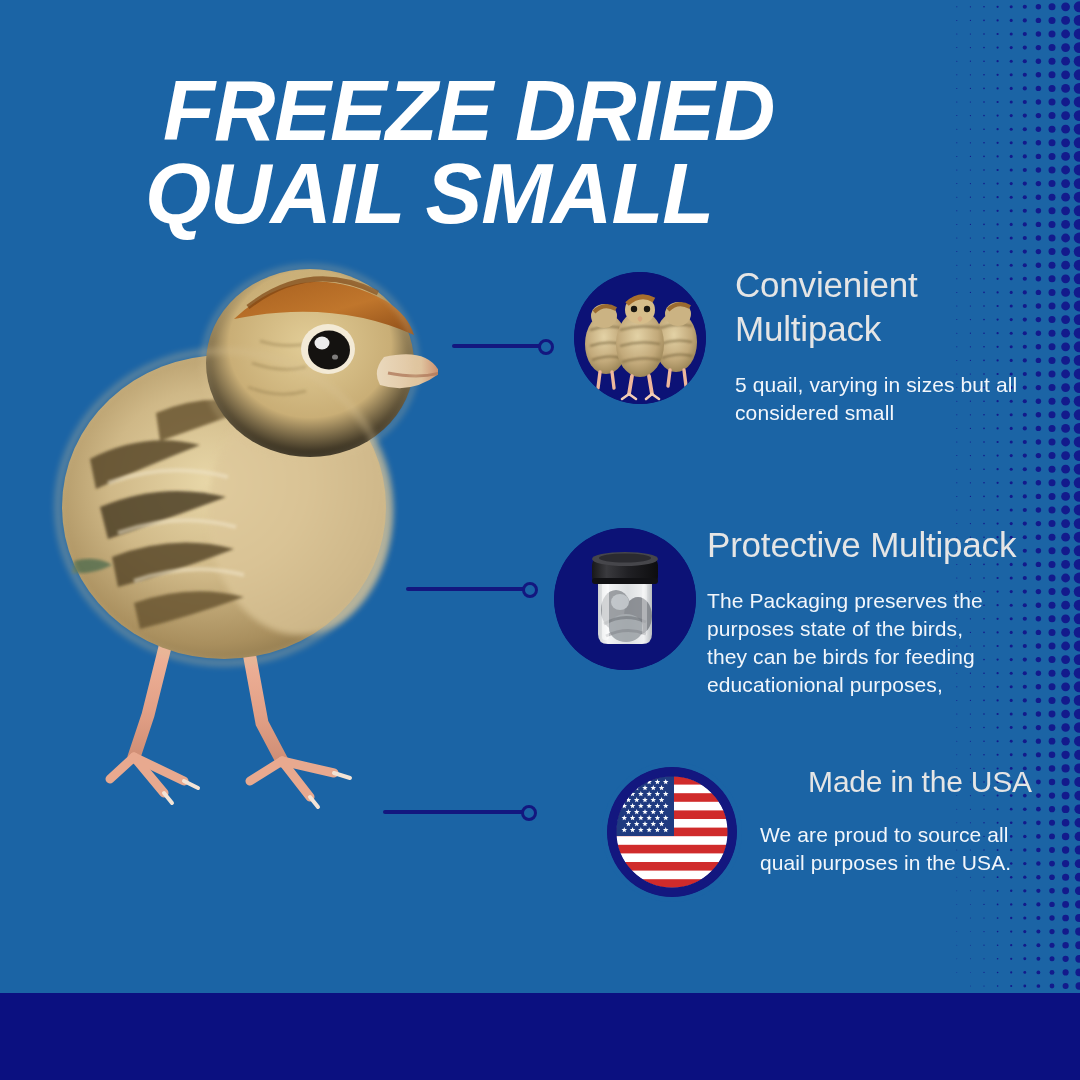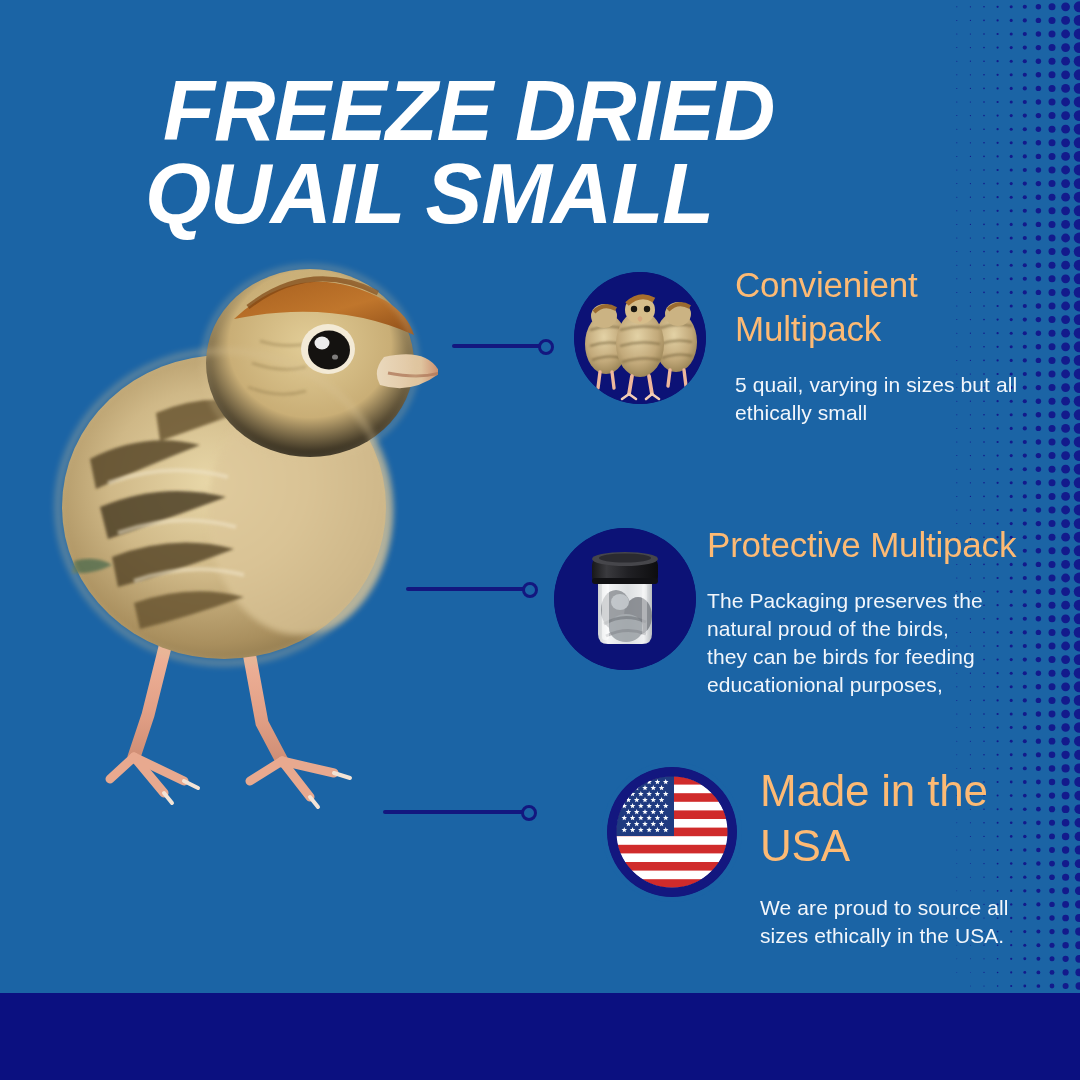--- a/index.html
+++ b/index.html
@@ -108,36 +108,36 @@
   .badge-packaging { left: 554px; top: 528px; width: 142px; height: 142px; background: #0c1276; }
   .badge-usa       { left: 600px; top: 760px; width: 144px; height: 144px; }
 
   
   .feature { position: absolute; color: #ffffff; }
   .feature .f-title {
     font-size: 35px;
     font-weight: 400;
     line-height: 1.26;
     letter-spacing: -0.2px;
-    color: #fdba74;
+    color: #e5e5e5;
   }
   .feature .f-body {
     font-size: 21px;
     font-weight: 400;
     line-height: 1.33;
     letter-spacing: 0.1px;
     color: #f2f6fb;
     margin-top: 20px;
   }
   .feature .f-body .bl { display: block; white-space: nowrap; }
 
   .feature-1 { left: 735px; top: 263px; width: 330px; }
   .feature-2 { left: 707px; top: 523px; width: 340px; }
   .feature-3 { left: 760px; top: 763px; width: 320px; }
-  .feature-3 .f-title { font-size: 44px; }
+  .feature-3 .f-title { font-size: 30px; text-align: center; }
 </style>
 </head>
 <body>
 
 <div id="canvas">
 
   <svg class="halftone" viewBox="0 0 130 995" preserveAspectRatio="none" aria-hidden="true">
     <g id="dotfield" fill="#131a8c">
         <circle cx="6.8" cy="6.8" r="0.51"></circle>
         <circle cx="6.8" cy="20.4" r="0.51"></circle>
@@ -1181,42 +1181,42 @@
     </svg>
   </div>
 
   <div class="feature feature-1">
     <div class="f-title">
       <span class="bl">Convienient</span>
       <span class="bl">Multipack</span>
     </div>
     <div class="f-body">
       <span class="bl">5 quail, varying in sizes but all</span>
-      <span class="bl">ethically small</span>
+      <span class="bl">considered small</span>
     </div>
   </div>
 
   <div class="feature feature-2">
     <div class="f-title">
       <span class="bl">Protective</span>
       <span class="bl">Multipack</span>
     </div>
     <div class="f-body">
       <span class="bl">The Packaging preserves the</span>
-      <span class="bl">natural proud of the birds,</span>
+      <span class="bl">purposes state of the birds,</span>
       <span class="bl">they can be birds for feeding</span>
       <span class="bl">educationional purposes,</span>
     </div>
   </div>
 
   <div class="feature feature-3">
     <div class="f-title">
       <span class="bl">Made in the USA</span>
     </div>
     <div class="f-body">
       <span class="bl">We are proud to source all</span>
-      <span class="bl">sizes ethically in the USA.</span>
+      <span class="bl">quail purposes in the USA.</span>
     </div>
   </div>
 
   <div class="bottom-bar"></div>
 
 </div>
 
 </body></html>

